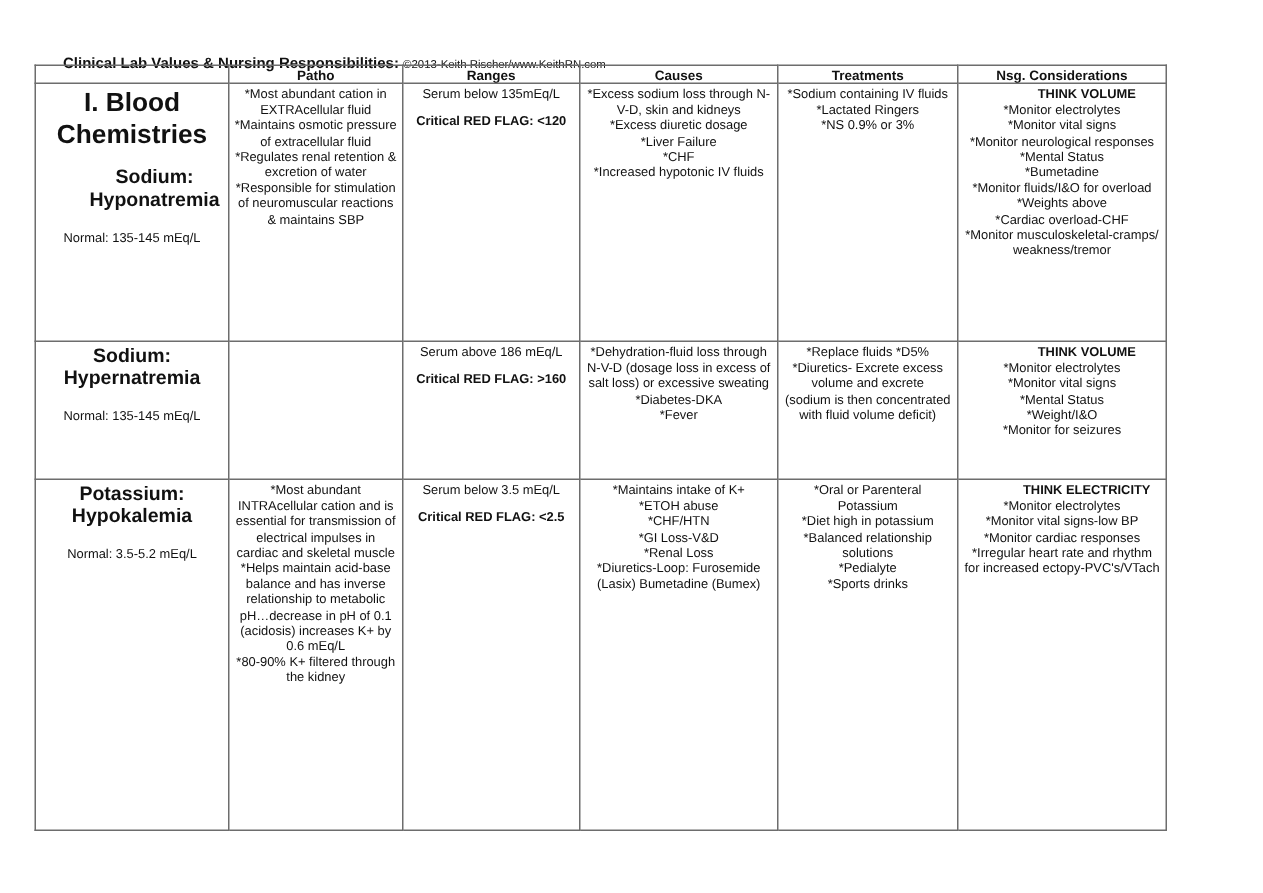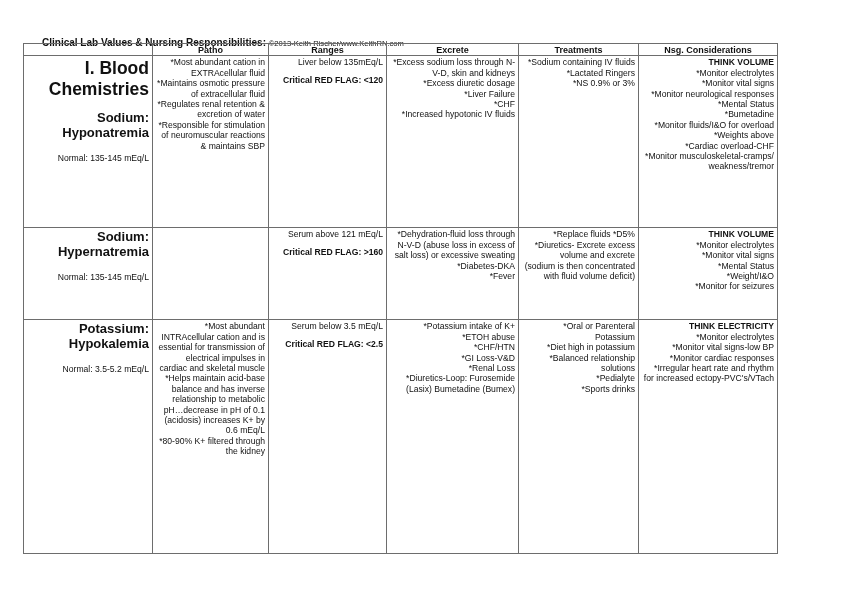--- a/index.html
+++ b/index.html
@@ -13,21 +13,21 @@
     }
     .doc-title .t { font-weight: bold; font-size: 10px; }
     .doc-title .c { font-size: 7.6px; }
     table.labs {
       position: absolute; left: 23px; top: 43px;
       width: 754px; border-collapse: collapse; table-layout: fixed;
       font-size: 8.6px; line-height: 10.4px;
     }
     table.labs th, table.labs td {
       border: 1px solid #6d6d6d; vertical-align: top;
-      padding: 1px 3px 2px 3px; text-align: right;
+      padding: 1px 3px 2px 3px; text-align: center;
     }
     table.labs th {
       font-weight: bold; text-align: center; font-size: 9px;
       padding: 1px 3px 0 3px; height: 10px;
     }
     col.c0 { width: 129px; } col.c1 { width: 116px; } col.c2 { width: 118px; }
     col.c3 { width: 132px; } col.c4 { width: 120px; } col.c5 { width: 139px; }
     tr.r1 td { height: 168px; }
     tr.r2 td { height: 88px; }
     tr.r3 td { height: 230px; }
@@ -53,41 +53,41 @@
       <col class="c2">
       <col class="c3">
       <col class="c4">
       <col class="c5">
   </colgroup>
   <thead>
     <tr>
       <th></th>
       <th>Patho</th>
       <th>Ranges</th>
-      <th>Excrete</th>
+      <th>Causes</th>
       <th>Treatments</th>
       <th>Nsg. Considerations</th>
     </tr>
   </thead>
   <tbody>
 
     <tr class="r1">
       <td>
         <div class="section">I. Blood Chemistries</div>
         <div class="cond">Sodium: Hyponatremia</div>
         <div class="normal">Normal: 135-145 mEq/L</div>
       </td>
       <td>
         <div class="item">*Most abundant cation in EXTRAcellular fluid</div>
         <div class="item">*Maintains osmotic pressure of extracellular fluid</div>
         <div class="item">*Regulates renal retention &amp; excretion of water</div>
         <div class="item">*Responsible for stimulation of neuromuscular reactions &amp; maintains SBP</div>
       </td>
       <td>
-        <div>Liver below 135mEq/L</div>
+        <div>Serum below 135mEq/L</div>
         <div class="flag">Critical RED FLAG: &lt;120</div>
       </td>
       <td>
         <div class="item">*Excess sodium loss through N-V-D, skin and kidneys</div>
         <div class="item">*Excess diuretic dosage</div>
         <div class="item">*Liver Failure</div>
         <div class="item">*CHF</div>
         <div class="item">*Increased hypotonic IV fluids</div>
       </td>
       <td>
@@ -109,25 +109,25 @@
       </td>
     </tr>
 
     <tr class="r2">
       <td>
         <div class="cond">Sodium: Hypernatremia</div>
         <div class="normal">Normal: 135-145 mEq/L</div>
       </td>
       <td></td>
       <td>
-        <div>Serum above 121 mEq/L</div>
+        <div>Serum above 186 mEq/L</div>
         <div class="flag">Critical RED FLAG: &gt;160</div>
       </td>
       <td>
-        <div class="item">*Dehydration-fluid loss through N-V-D (abuse loss in excess of salt loss) or excessive sweating</div>
+        <div class="item">*Dehydration-fluid loss through N-V-D (dosage loss in excess of salt loss) or excessive sweating</div>
         <div class="item">*Diabetes-DKA</div>
         <div class="item">*Fever</div>
       </td>
       <td>
         <div class="item">*Replace fluids *D5%</div>
         <div class="item">*Diuretics- Excrete excess volume and excrete</div>
         <div class="item">(sodium is then concentrated with fluid volume deficit)</div>
       </td>
       <td>
         <div class="bold">THINK VOLUME</div>
@@ -147,21 +147,21 @@
       <td>
         <div class="item">*Most abundant INTRAcellular cation and is essential for transmission of electrical impulses in cardiac and skeletal muscle</div>
         <div class="item">*Helps maintain acid-base balance and has inverse relationship to metabolic pH…decrease in pH of 0.1 (acidosis) increases K+ by 0.6 mEq/L</div>
         <div class="item">*80-90% K+ filtered through the kidney</div>
       </td>
       <td>
         <div>Serum below 3.5 mEq/L</div>
         <div class="flag">Critical RED FLAG: &lt;2.5</div>
       </td>
       <td>
-        <div class="item">*Potassium intake of K+</div>
+        <div class="item">*Maintains intake of K+</div>
         <div class="item">*ETOH abuse</div>
         <div class="item">*CHF/HTN</div>
         <div class="item">*GI Loss-V&amp;D</div>
         <div class="item">*Renal Loss</div>
         <div class="item">*Diuretics-Loop: Furosemide (Lasix) Bumetadine (Bumex)</div>
       </td>
       <td>
         <div class="item">*Oral or Parenteral Potassium</div>
         <div class="item">*Diet high in potassium</div>
         <div class="item">*Balanced relationship solutions</div>

